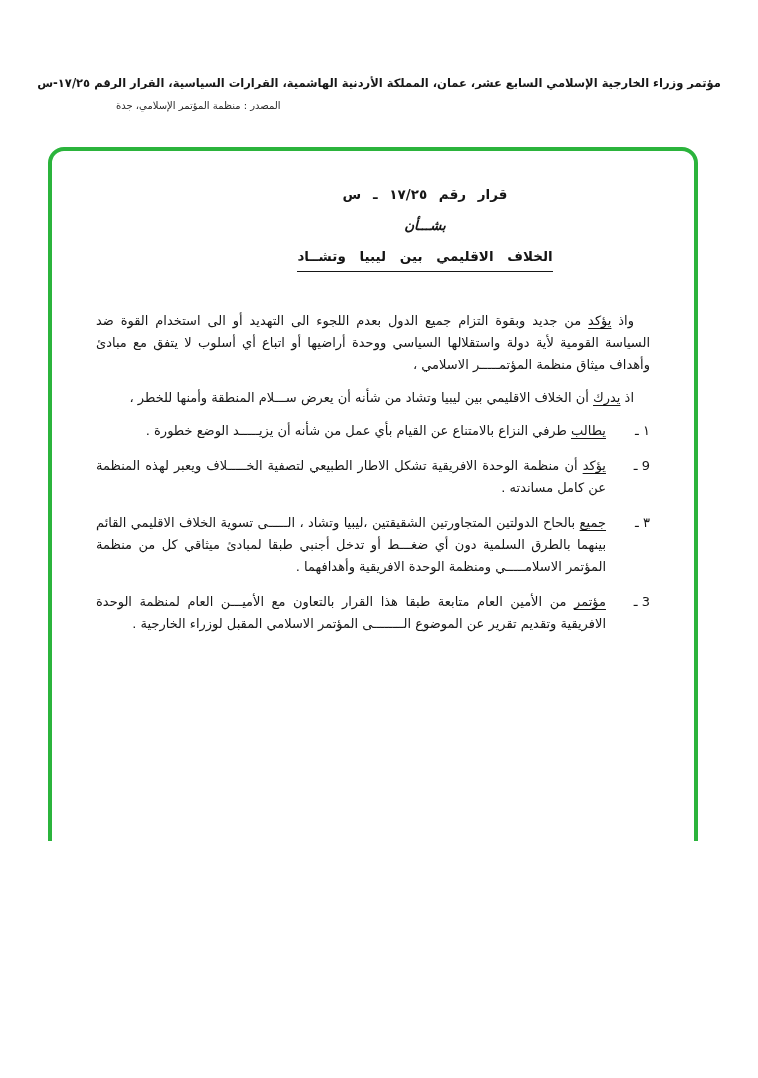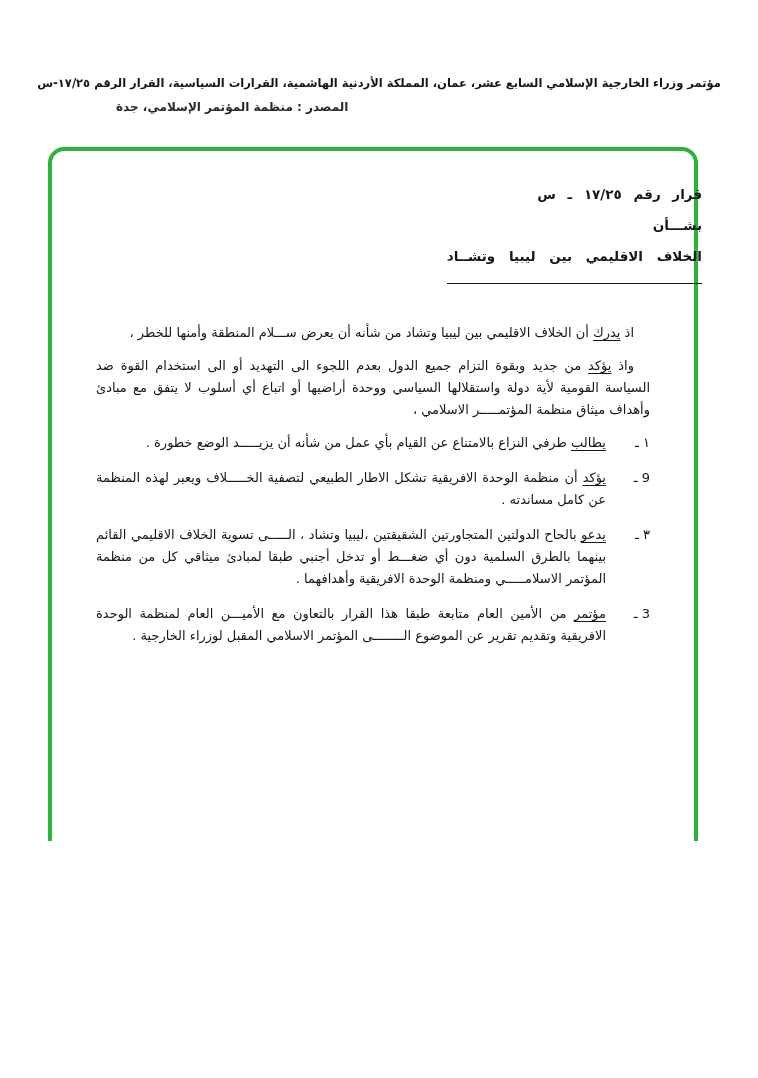--- a/index.html
+++ b/index.html
@@ -18,22 +18,22 @@
     text-align: center;
     direction: rtl;
     font-size: 11.5px;
     font-weight: bold;
     white-space: nowrap;
   }
   .hdr2 {
     position: absolute;
     top: 100px; left: 116px;
     direction: rtl;
-    font-size: 12px;
-    font-weight: bold;
+    font-size: 10px;
+    font-weight: normal;
     color: #2a2a2a;
   }
   .frame {
     position: absolute;
     top: 147px; left: 48px;
     width: 650px; height: 896px;
     border: 4px solid #2bb43c;
     border-radius: 16px;
     box-sizing: border-box;
   }
@@ -42,43 +42,44 @@
     top: 151px; left: 52px;
     width: 642px;
     box-sizing: border-box;
     padding: 32px 44px 0 44px;
     direction: rtl;
     font-size: 13px;
     line-height: 22px;
     text-align: justify;
   }
   .titleblock {
-    text-align: right;
+    text-align: center;
     transform: translateX(52px);
     margin-bottom: 38px;
   }
   .title {
     font-size: 13.5px;
     font-weight: bold;
     word-spacing: 7px;
     margin: 0 0 9px 0;
   }
   .subtitle {
     font-size: 13.5px;
     font-weight: bold;
     word-spacing: 4px;
     margin: 0 0 9px 0;
+    font-style: italic;
   }
   .subject {
     display: inline-block;
     font-size: 13.5px;
     font-weight: bold;
     word-spacing: 9px;
     border-bottom: 1.5px solid #161616;
-    padding-bottom: 16px;
+    padding-bottom: 4px;
   }
   p.para {
     margin: 0 0 11px 0;
     text-indent: 16px;
   }
   .u {
     text-decoration: underline;
     text-underline-offset: 3px;
   }
   .item {
@@ -108,29 +109,29 @@
     <div class="titleblock">
       <div class="title">قرار رقم ١٧/٢٥ ـ س</div>
       <div class="subtitle">بشـــأن</div>
       <div>
         <span class="subject">الخلاف الاقليمي بين ليبيا وتشــاد</span>
       </div>
     </div>
 
 
     <p class="para">
+      <span>واذ</span>
+      <span class="u">يؤكد</span>
+      <span>من جديد وبقوة التزام جميع الدول بعدم اللجوء الى التهديد أو الى استخدام القوة ضد السياسة القومية لأية دولة واستقلالها السياسي ووحدة أراضيها أو اتباع أي أسلوب لا يتفق مع مبادئ وأهداف ميثاق منظمة المؤتمـــــر الاسلامي ،</span>
+    </p>
+
+    <p class="para">
       <span>اذ</span>
       <span class="u">يدرك</span>
       <span>أن الخلاف الاقليمي بين ليبيا وتشاد من شأنه أن يعرض ســـلام المنطقة وأمنها للخطر ،</span>
-    </p>
-
-    <p class="para">
-      <span>واذ</span>
-      <span class="u">يؤكد</span>
-      <span>من جديد وبقوة التزام جميع الدول بعدم اللجوء الى التهديد أو الى استخدام القوة ضد السياسة القومية لأية دولة واستقلالها السياسي ووحدة أراضيها أو اتباع أي أسلوب لا يتفق مع مبادئ وأهداف ميثاق منظمة المؤتمـــــر الاسلامي ،</span>
     </p>
 
 
     <div class="item">
       <div class="num">١ ـ</div>
       <div class="body">
         <span class="u">يطالب</span>
         <span>طرفي النزاع بالامتناع عن القيام بأي عمل من شأنه أن يزيـــــد الوضع خطورة .</span>
       </div>
     </div>
@@ -139,21 +140,21 @@
       <div class="num">9 ـ</div>
       <div class="body">
         <span class="u">يؤكد</span>
         <span>أن منظمة الوحدة الافريقية تشكل الاطار الطبيعي لتصفية الخـــــلاف ويعبر لهذه المنظمة عن كامل مساندته .</span>
       </div>
     </div>
 
     <div class="item">
       <div class="num">٣ ـ</div>
       <div class="body">
-        <span class="u">يدعو</span>
+        <span class="u">جميع</span>
         <span>بالحاح الدولتين المتجاورتين الشقيقتين ،ليبيا وتشاد ، الـــــى تسوية الخلاف الاقليمي القائم بينهما بالطرق السلمية دون أي ضغـــط أو تدخل أجنبي طبقا لمبادئ ميثاقي كل من منظمة المؤتمر الاسلامـــــي ومنظمة الوحدة الافريقية وأهدافهما .</span>
       </div>
     </div>
 
     <div class="item">
       <div class="num">3 ـ</div>
       <div class="body">
         <span class="u">مؤتمر</span>
         <span>من الأمين العام متابعة طبقا هذا القرار بالتعاون مع الأميـــن العام لمنظمة الوحدة الافريقية وتقديم تقرير عن الموضوع الــــــــى المؤتمر الاسلامي المقبل لوزراء الخارجية .</span>
       </div>

